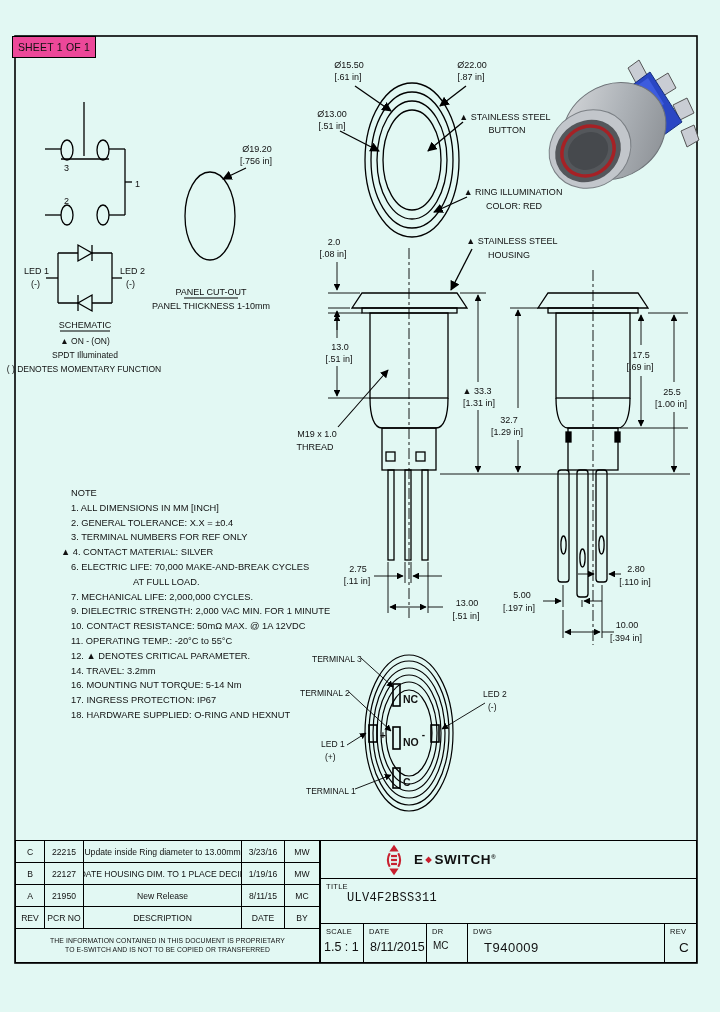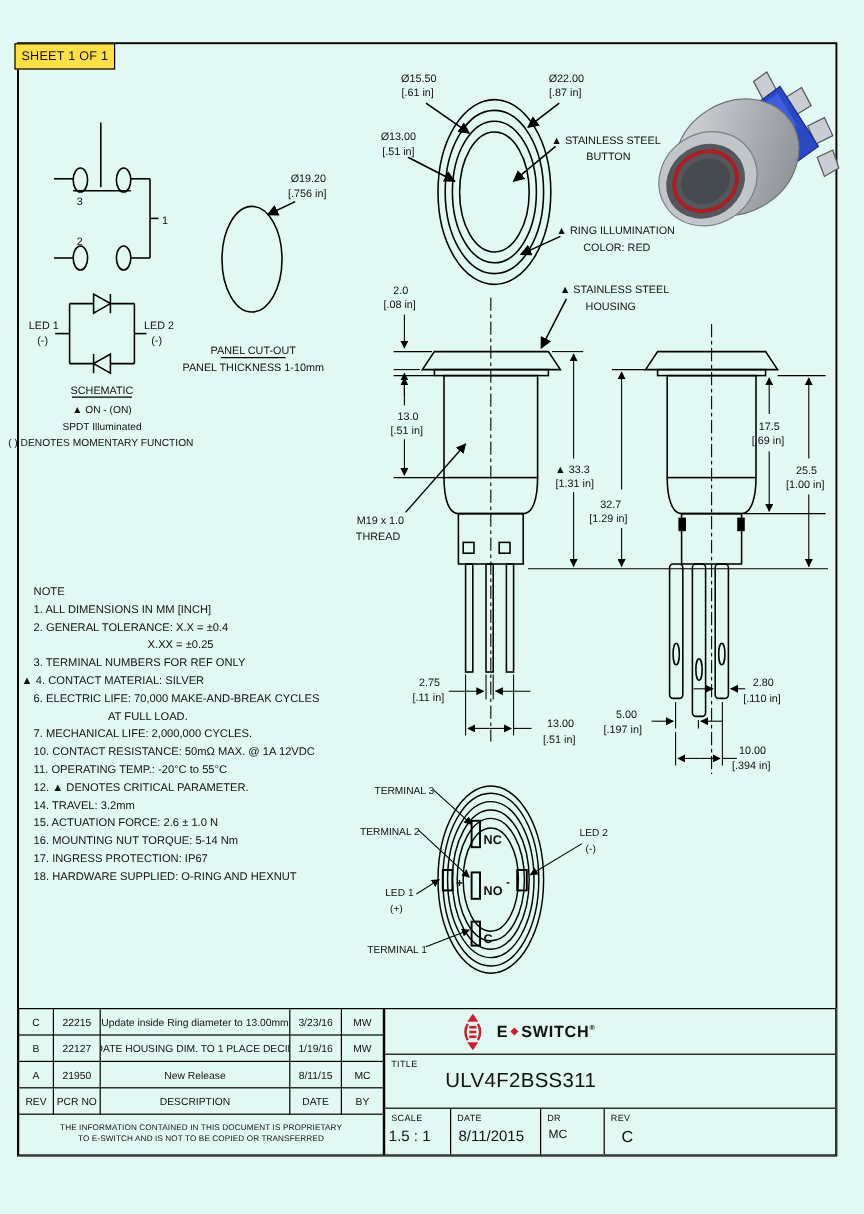--- a/index.html
+++ b/index.html
@@ -4,44 +4,44 @@
 <style>
   html,body{margin:0;padding:0;}
   body{width:720px;height:1012px;background:#e2f8f3;font-family:"Liberation Sans",sans-serif;color:#111;overflow:hidden;}
   .sheet{position:relative;width:720px;height:1012px;}
   svg text{font-family:"Liberation Sans",sans-serif;fill:#111;}
   .d{font-size:9px;}
   .sm{font-size:8.5px;}
   .b{font-size:10.5px;font-weight:bold;}
   .mk{font-size:10px;font-weight:bold;}
   .sheetbox{position:absolute;left:12px;top:36px;width:82px;height:20px;border:1.6px solid #000;
-    background:#fde047;font-size:10.5px;display:flex;align-items:center;justify-content:center;letter-spacing:.2px;}
+    background:#ec4899;font-size:10.5px;display:flex;align-items:center;justify-content:center;letter-spacing:.2px;}
   
   .notes{position:absolute;left:18px;top:486px;width:300px;font-size:9.3px;line-height:14.8px;white-space:nowrap;}
-  .notes .ln{padding-left:10px;}
+  .notes .ln{padding-left:10px;margin-left:43px;}
   .notes .hang{padding-left:0;}
   .notes .ind1{padding-left:105px;}
   .notes .ind2{padding-left:72px;}
   
   .revtable{position:absolute;left:15px;top:840px;width:305px;border:1.6px solid #000;box-sizing:border-box;background:#e2f8f3;}
   .revgrid{display:grid;grid-template-columns:29px 39px 158px 43px 1fr;}
   .revgrid .c{border-right:1.4px solid #000;border-bottom:1.4px solid #000;height:21px;display:flex;align-items:center;justify-content:center;font-size:8.6px;white-space:nowrap;overflow:hidden;}
   .revgrid .c:nth-child(5n){border-right:none;}
   .disc{height:33px;display:flex;flex-direction:column;align-items:center;justify-content:center;font-size:6.8px;line-height:8.5px;letter-spacing:.1px;}
   
   .tblock{position:absolute;left:320px;top:840px;width:377px;height:123px;border:1.6px solid #000;box-sizing:border-box;background:#e2f8f3;display:flex;flex-direction:column;}
   .trow-logo{height:37px;border-bottom:1.4px solid #000;display:flex;align-items:center;padding-left:62px;gap:9px;}
   .brand{font-size:13.5px;font-weight:bold;letter-spacing:.6px;display:flex;align-items:center;}
   .brand .dia{color:#c8202f;font-size:8px;padding:0 2px;}
   .brand .reg{font-size:6px;vertical-align:top;margin-top:-6px;}
   .trow-title{height:44px;border-bottom:1.4px solid #000;position:relative;}
   .lbl{position:absolute;left:5px;top:3px;font-size:7.5px;letter-spacing:.3px;}
-  .titleval{position:absolute;left:50px;top:12px;font-size:17px;letter-spacing:.3px;}
+  .titleval{position:absolute;left:26px;top:12px;font-size:12px;letter-spacing:.3px;font-family:Liberation Mono, monospace;}
   .trow-info{flex:1;display:flex;}
-  .icell{border-right:1.4px solid #000;position:relative;padding-left:12px;}
+  .icell{border-right:1.4px solid #000;position:relative;}
   .icell:last-child{border-right:none;}
   .icell .val{position:absolute;left:6px;top:16px;font-size:12.5px;}
   .w-scale{width:42px;} .w-date{width:62px;} .w-dr{width:40px;} .w-dwg{width:196px;} .w-rev{flex:1;}
   .w-rev .val{left:14px;font-size:13.5px;}
   .w-dwg .val{left:16px;font-size:13px;letter-spacing:.5px;}
   .w-scale .val{left:3px;}
   .w-dr .val{font-size:10px;}
 </style>
 </head>
 <body>
@@ -297,31 +297,30 @@
 </svg>
 
 <div class="sheetbox">
   <span>SHEET 1 OF 1</span>
 </div>
 
 <div class="notes">
   <div class="ln">NOTE</div>
   <div class="ln">1. ALL DIMENSIONS IN MM [INCH]</div>
   <div class="ln">2. GENERAL TOLERANCE: X.X = ±0.4</div>
-  <div class="ln ind1">X.XX = ±0.25</div>
   <div class="ln">3. TERMINAL NUMBERS FOR REF ONLY</div>
   <div class="ln hang">▲ 4. CONTACT MATERIAL: SILVER</div>
   <div class="ln">6. ELECTRIC LIFE: 70,000 MAKE-AND-BREAK CYCLES</div>
   <div class="ln ind2">AT FULL LOAD.</div>
   <div class="ln">7. MECHANICAL LIFE: 2,000,000 CYCLES.</div>
+  <div class="ln">9. DIELECTRIC STRENGTH: 2,000 VAC MIN. FOR 1 MINUTE</div>
   <div class="ln">10. CONTACT RESISTANCE: 50mΩ MAX. @ 1A 12VDC</div>
   <div class="ln">11. OPERATING TEMP.: -20°C to 55°C</div>
   <div class="ln">12. ▲ DENOTES CRITICAL PARAMETER.</div>
   <div class="ln">14. TRAVEL: 3.2mm</div>
-  <div class="ln">15. ACTUATION FORCE: 2.6 ± 1.0 N</div>
   <div class="ln">16. MOUNTING NUT TORQUE: 5-14 Nm</div>
   <div class="ln">17. INGRESS PROTECTION: IP67</div>
   <div class="ln">18. HARDWARE SUPPLIED: O-RING AND HEXNUT</div>
 </div>
 
 <div class="revtable">
   <div class="revgrid">
     <div class="c">C</div>
     <div class="c">22215</div>
     <div class="c">Update inside Ring diameter to 13.00mm</div>
@@ -380,20 +379,24 @@
       <span class="val">1.5 : 1</span>
     </div>
     <div class="icell w-date">
       <span class="lbl">DATE</span>
       <span class="val">8/11/2015</span>
     </div>
     <div class="icell w-dr">
       <span class="lbl">DR</span>
       <span class="val">MC</span>
     </div>
+    <div class="icell w-dwg">
+      <span class="lbl">DWG</span>
+      <span class="val">T940009</span>
+    </div>
     <div class="icell w-rev">
       <span class="lbl">REV</span>
       <span class="val">C</span>
     </div>
   </div>
 </div>
 
 </div>
 
 </body></html>

